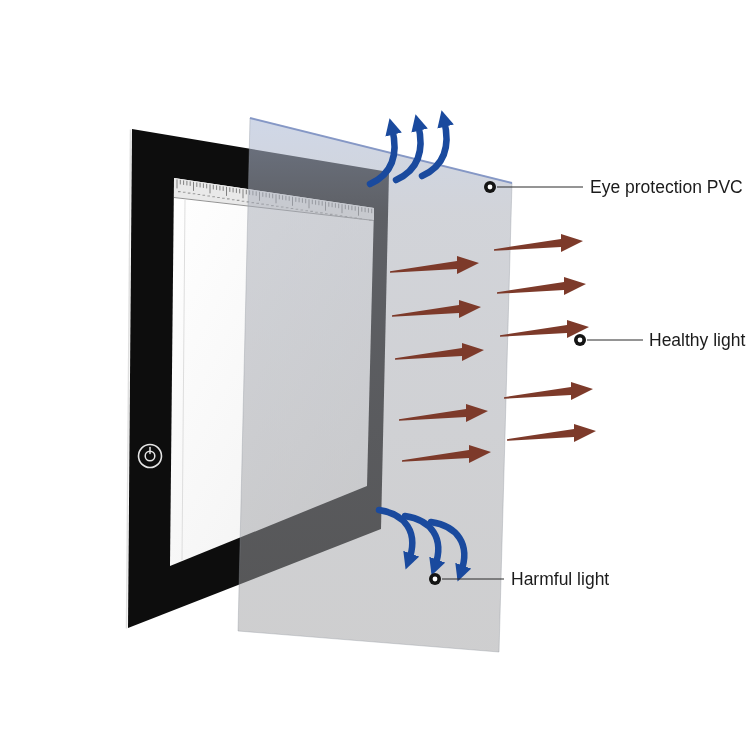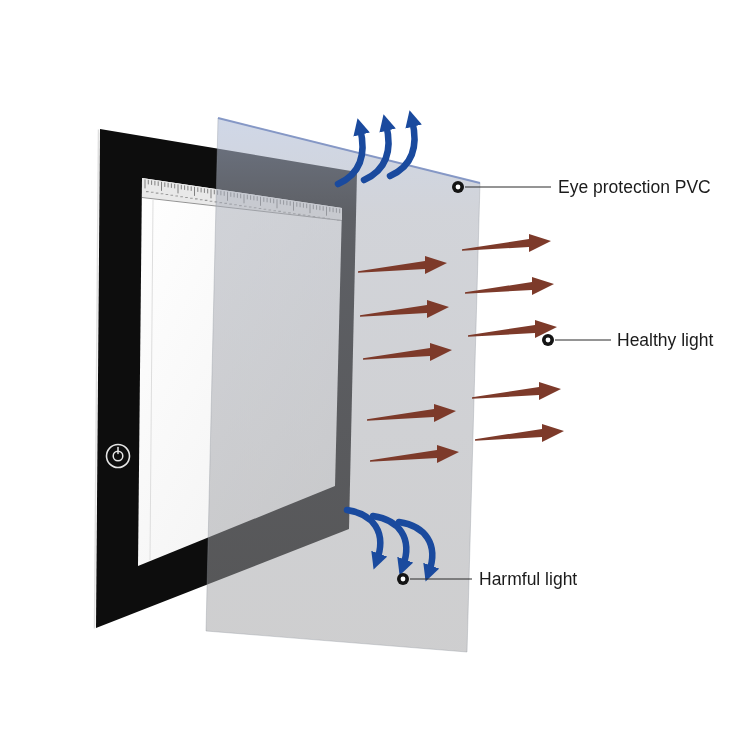--- a/index.html
+++ b/index.html
@@ -1,17 +1,17 @@
 <!DOCTYPE html>
 <html style="--blue_arrow: #1a4a9e; --healthy_arrow: #7d3a2a; --pad_body: #0d0d0d; --sheet_gray: #9e9ea0; --label_text: #1b1b1b; --background: #ffffff;"><head>
 <meta charset="utf-8">
 <style>
   html,body{margin:0;padding:0;background:#ffffff;}
   body{width:750px;height:750px;overflow:hidden;}
-  .canvas{position:relative;width:654px;height:750px;background:#ffffff;}
+  .canvas{position:relative;width:654px;height:750px;background:#ffffff;padding-left:32px;}
   svg text.label{
     font-family:"Liberation Sans",sans-serif;
     font-size:17.5px;
     fill:var(--label_text,#1b1b1b);
   }
   .blue-stroke{stroke:var(--blue_arrow,#1a4a9e);fill:none;stroke-width:6.5;stroke-linecap:round;}
   .blue-fill{fill:var(--blue_arrow,#1a4a9e);}
   .red-fill{fill:var(--healthy_arrow,#7d3a2a);}
   .leader{stroke:#2a2a2a;stroke-width:1;}
   .pad-body{fill:var(--pad_body,#0d0d0d);}

